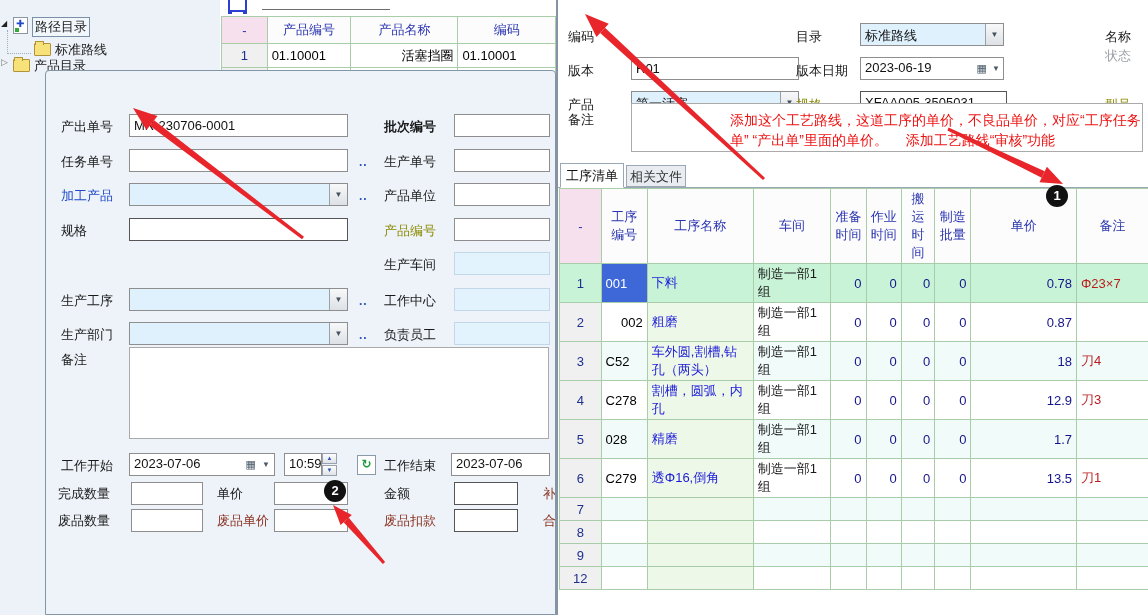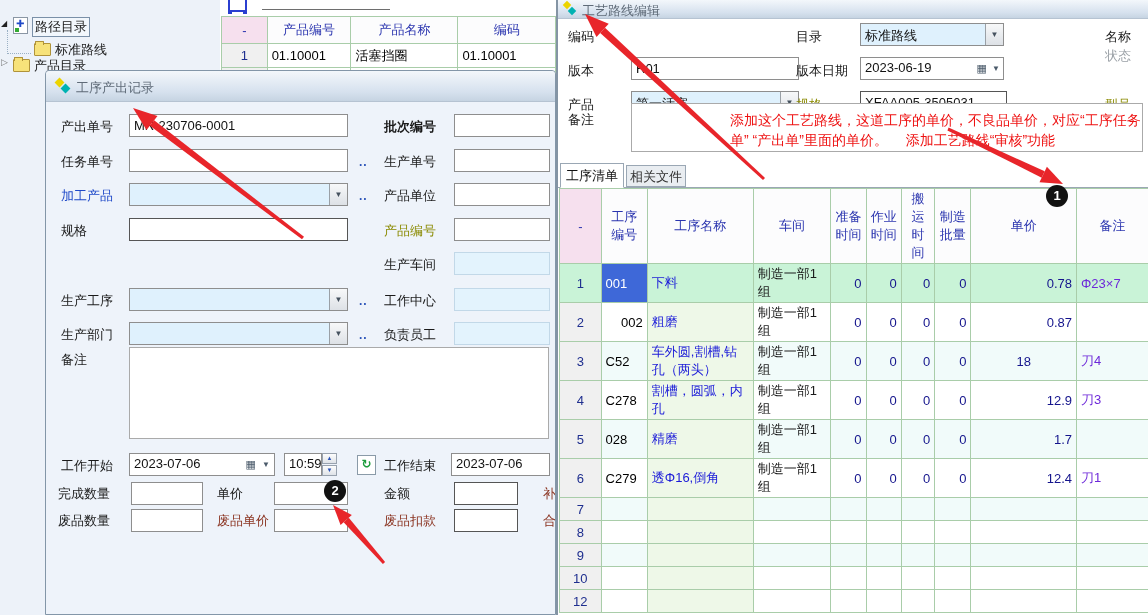--- a/index.html
+++ b/index.html
@@ -25,21 +25,21 @@
        font-size:13px;font-weight:bold;text-align:center;line-height:22px;z-index:30;}
   table.grid{border-collapse:collapse;table-layout:fixed;}
   table.grid td,table.grid th{border:1px solid #a9cda9;font-weight:normal;font-size:13px;overflow:hidden;
        padding:1px 4px;box-sizing:border-box;}
   table.grid th{color:#2b35af;text-align:center;background:#fcfcfd;}
   .th-dash{background:#f6e0ee !important;}
   .c-idx{background:#f0f0f0;color:#1f2f8f;text-align:center;}
   .c-name{color:#1b1bd8;background:#eef8e8;}
   .c-shop{color:#1a1a1a;}
   .c-num{color:#14148c;text-align:right;}
-  .c-note{color:#6d28d9;}
+  .c-note{color:#b91c1c;}
   tr.alt td.c-var{background:#f1fbfa;}
   tr.plain td.c-var{background:#fff;}
   tr.sel td{background:#c9f3d7;}
   tr.sel td.selcell{background:#3e68d8;color:#fff;}
   .tab{position:absolute;box-sizing:border-box;font-size:13px;text-align:center;
        border:1px solid #9aa7b4;cursor:pointer;}
   .tab-active{background:#fff;border-bottom:1px solid #fff;z-index:2;color:#111;}
   .tab-idle{background:#e9edf1;color:#333;}
   .spin{position:absolute;width:15px;box-sizing:border-box;}
   .spin div{box-sizing:border-box;height:11px;background:linear-gradient(#fdfdfd,#dfe3e8);border:1px solid #98a2ae;
@@ -89,41 +89,36 @@
           <tbody>
             <tr>
               <th class="th-dash" style="width: 46px; height: 27px;">-</th>
               <th style="width: 84px; height: 27px;">产品编号</th>
               <th style="width: 108px; height: 27px;">产品名称</th>
               <th style="width: 98px; height: 27px;">编码</th>
             </tr>
             <tr>
               <td class="c-idx" style="height: 24px;">1</td>
               <td style="height: 24px;">01.10001</td>
-              <td style="height: 24px;">活塞挡圈</td>
+              <td style="height: 24px; text-align: right;">活塞挡圈</td>
               <td style="height: 24px;">01.10001</td>
             </tr>
             <tr>
               <td class="c-idx" style="height: 24px;"></td>
               <td style="height: 24px;"></td>
               <td style="height: 24px;"></td>
               <td style="height: 24px;"></td>
             </tr>
           </tbody>
         </table>
     </div>
   </div>
 
   <div class="abs" style="left:45px;top:70px;width:511px;height:545px;background:#eef3fa;border:1px solid #8396a8;
               border-radius:4px 4px 0 0;box-sizing:border-box;overflow:hidden;z-index:5;">
-    <div class="titlebar" style="height:30px;border-radius:3px 3px 0 0;">
-      <span class="diamond" style="left:10px;top:8px;background:#ecd400;"></span>
-      <span class="diamond" style="left:16px;top:14px;background:#00b2b2;"></span>
-      <span class="wintitle abs" style="left:30px;top:8px;">工序产出记录</span>
-    </div>
 
     <span class="lbl" style="left:15px;top:48px;">产出单号</span>
     <input class="inp" style="left: 83px; top: 43px; width: 219px;" value="MR-230706-0001">
     <span class="lbl" style="left:338px;top:48px;font-weight:bold;">批次编号</span>
     <input class="inp" style="left: 408px; top: 43px; width: 96px;">
 
     <span class="lbl" style="left:15px;top:83px;">任务单号</span>
     <input class="inp" style="left: 83px; top: 78px; width: 219px;">
     <span class="dots" style="left:313px;top:84px;">..</span>
     <span class="lbl" style="left:338px;top:83px;">生产单号</span>
@@ -196,25 +191,20 @@
     <input class="inp" style="left: 85px; top: 438px; width: 72px;">
     <span class="lbl lbl-maroon" style="left:171px;top:442px;">废品单价</span>
     <input class="inp" style="left: 228px; top: 438px; width: 74px;">
     <span class="lbl lbl-maroon" style="left:338px;top:442px;">废品扣款</span>
     <input class="inp" style="left: 408px; top: 438px; width: 64px; border-color: rgb(85, 85, 85);">
     <span class="lbl lbl-maroon" style="left:497px;top:442px;">合</span>
   </div>
 
   <div class="abs" style="left:556px;top:0;width:592px;height:615px;background:#fff;border-left:2px solid #8494a4;
               box-sizing:border-box;overflow:hidden;z-index:6;">
-    <div class="titlebar" style="height:18px;">
-      <span class="diamond" style="left:6px;top:2px;width:6px;height:6px;background:#ecd400;"></span>
-      <span class="diamond" style="left:11px;top:8px;width:6px;height:6px;background:#00b2b2;"></span>
-      <span class="wintitle abs" style="left:24px;top:2px;">工艺路线编辑</span>
-    </div>
 
     <span class="lbl" style="left:10px;top:29px;">编码</span>
     <span class="lbl" style="left:238px;top:29px;">目录</span>
     <div class="combo" style="left:302px;top:23px;width:144px;">
       <span class="abs" style="left:4px;top:3px;font-size:13px;color:#111;">标准路线</span>
       <span class="cbtn">▼</span>
     </div>
     <span class="lbl" style="left:547px;top:29px;">名称</span>
 
     <span class="lbl" style="left:10px;top:63px;">版本</span>
@@ -290,21 +280,21 @@
             </tr>
             <tr class="alt">
               <td class="c-idx" style="height: 23px;">3</td>
               <td class="c-var" style="height: 23px;">C52</td>
               <td class="c-name" style="height: 23px;">车外圆,割槽,钻孔（两头）</td>
               <td class="c-shop c-var" style="height: 23px;">制造一部1组</td>
               <td class="c-num c-var" style="height: 23px;">0</td>
               <td class="c-num c-var" style="height: 23px;">0</td>
               <td class="c-num c-var" style="height: 23px;">0</td>
               <td class="c-num c-var" style="height: 23px;">0</td>
-              <td class="c-num c-var" style="height: 23px; text-align: center;">18</td>
+              <td class="c-num c-var" style="height: 23px;">18</td>
               <td class="c-note c-var" style="height: 23px;">刀4</td>
             </tr>
             <tr class="plain">
               <td class="c-idx" style="height: 23px;">4</td>
               <td class="c-var" style="height: 23px;">C278</td>
               <td class="c-name" style="height: 23px;">割槽，圆弧，内孔</td>
               <td class="c-shop c-var" style="height: 23px;">制造一部1组</td>
               <td class="c-num c-var" style="height: 23px;">0</td>
               <td class="c-num c-var" style="height: 23px;">0</td>
               <td class="c-num c-var" style="height: 23px;">0</td>
@@ -326,21 +316,21 @@
             </tr>
             <tr class="plain">
               <td class="c-idx" style="height: 23px;">6</td>
               <td class="c-var" style="height: 23px;">C279</td>
               <td class="c-name" style="height: 23px;">透Φ16,倒角</td>
               <td class="c-shop c-var" style="height: 23px;">制造一部1组</td>
               <td class="c-num c-var" style="height: 23px;">0</td>
               <td class="c-num c-var" style="height: 23px;">0</td>
               <td class="c-num c-var" style="height: 23px;">0</td>
               <td class="c-num c-var" style="height: 23px;">0</td>
-              <td class="c-num c-var" style="height: 23px;">12.4</td>
+              <td class="c-num c-var" style="height: 23px;">13.5</td>
               <td class="c-note c-var" style="height: 23px;">刀1</td>
             </tr>
             <tr class="alt">
               <td class="c-idx" style="height: 23px;">7</td>
               <td class="c-var" style="height: 23px;"></td>
               <td class="c-name" style="height: 23px;"></td>
               <td class="c-shop c-var" style="height: 23px;"></td>
               <td class="c-num c-var" style="height: 23px;"></td>
               <td class="c-num c-var" style="height: 23px;"></td>
               <td class="c-num c-var" style="height: 23px;"></td>
@@ -355,32 +345,20 @@
               <td class="c-shop c-var" style="height: 23px;"></td>
               <td class="c-num c-var" style="height: 23px;"></td>
               <td class="c-num c-var" style="height: 23px;"></td>
               <td class="c-num c-var" style="height: 23px;"></td>
               <td class="c-num c-var" style="height: 23px;"></td>
               <td class="c-num c-var" style="height: 23px;"></td>
               <td class="c-note c-var" style="height: 23px;"></td>
             </tr>
             <tr class="alt">
               <td class="c-idx" style="height: 23px;">9</td>
-              <td class="c-var" style="height: 23px;"></td>
-              <td class="c-name" style="height: 23px;"></td>
-              <td class="c-shop c-var" style="height: 23px;"></td>
-              <td class="c-num c-var" style="height: 23px;"></td>
-              <td class="c-num c-var" style="height: 23px;"></td>
-              <td class="c-num c-var" style="height: 23px;"></td>
-              <td class="c-num c-var" style="height: 23px;"></td>
-              <td class="c-num c-var" style="height: 23px;"></td>
-              <td class="c-note c-var" style="height: 23px;"></td>
-            </tr>
-            <tr class="plain">
-              <td class="c-idx" style="height: 23px;">10</td>
               <td class="c-var" style="height: 23px;"></td>
               <td class="c-name" style="height: 23px;"></td>
               <td class="c-shop c-var" style="height: 23px;"></td>
               <td class="c-num c-var" style="height: 23px;"></td>
               <td class="c-num c-var" style="height: 23px;"></td>
               <td class="c-num c-var" style="height: 23px;"></td>
               <td class="c-num c-var" style="height: 23px;"></td>
               <td class="c-num c-var" style="height: 23px;"></td>
               <td class="c-note c-var" style="height: 23px;"></td>
             </tr>

